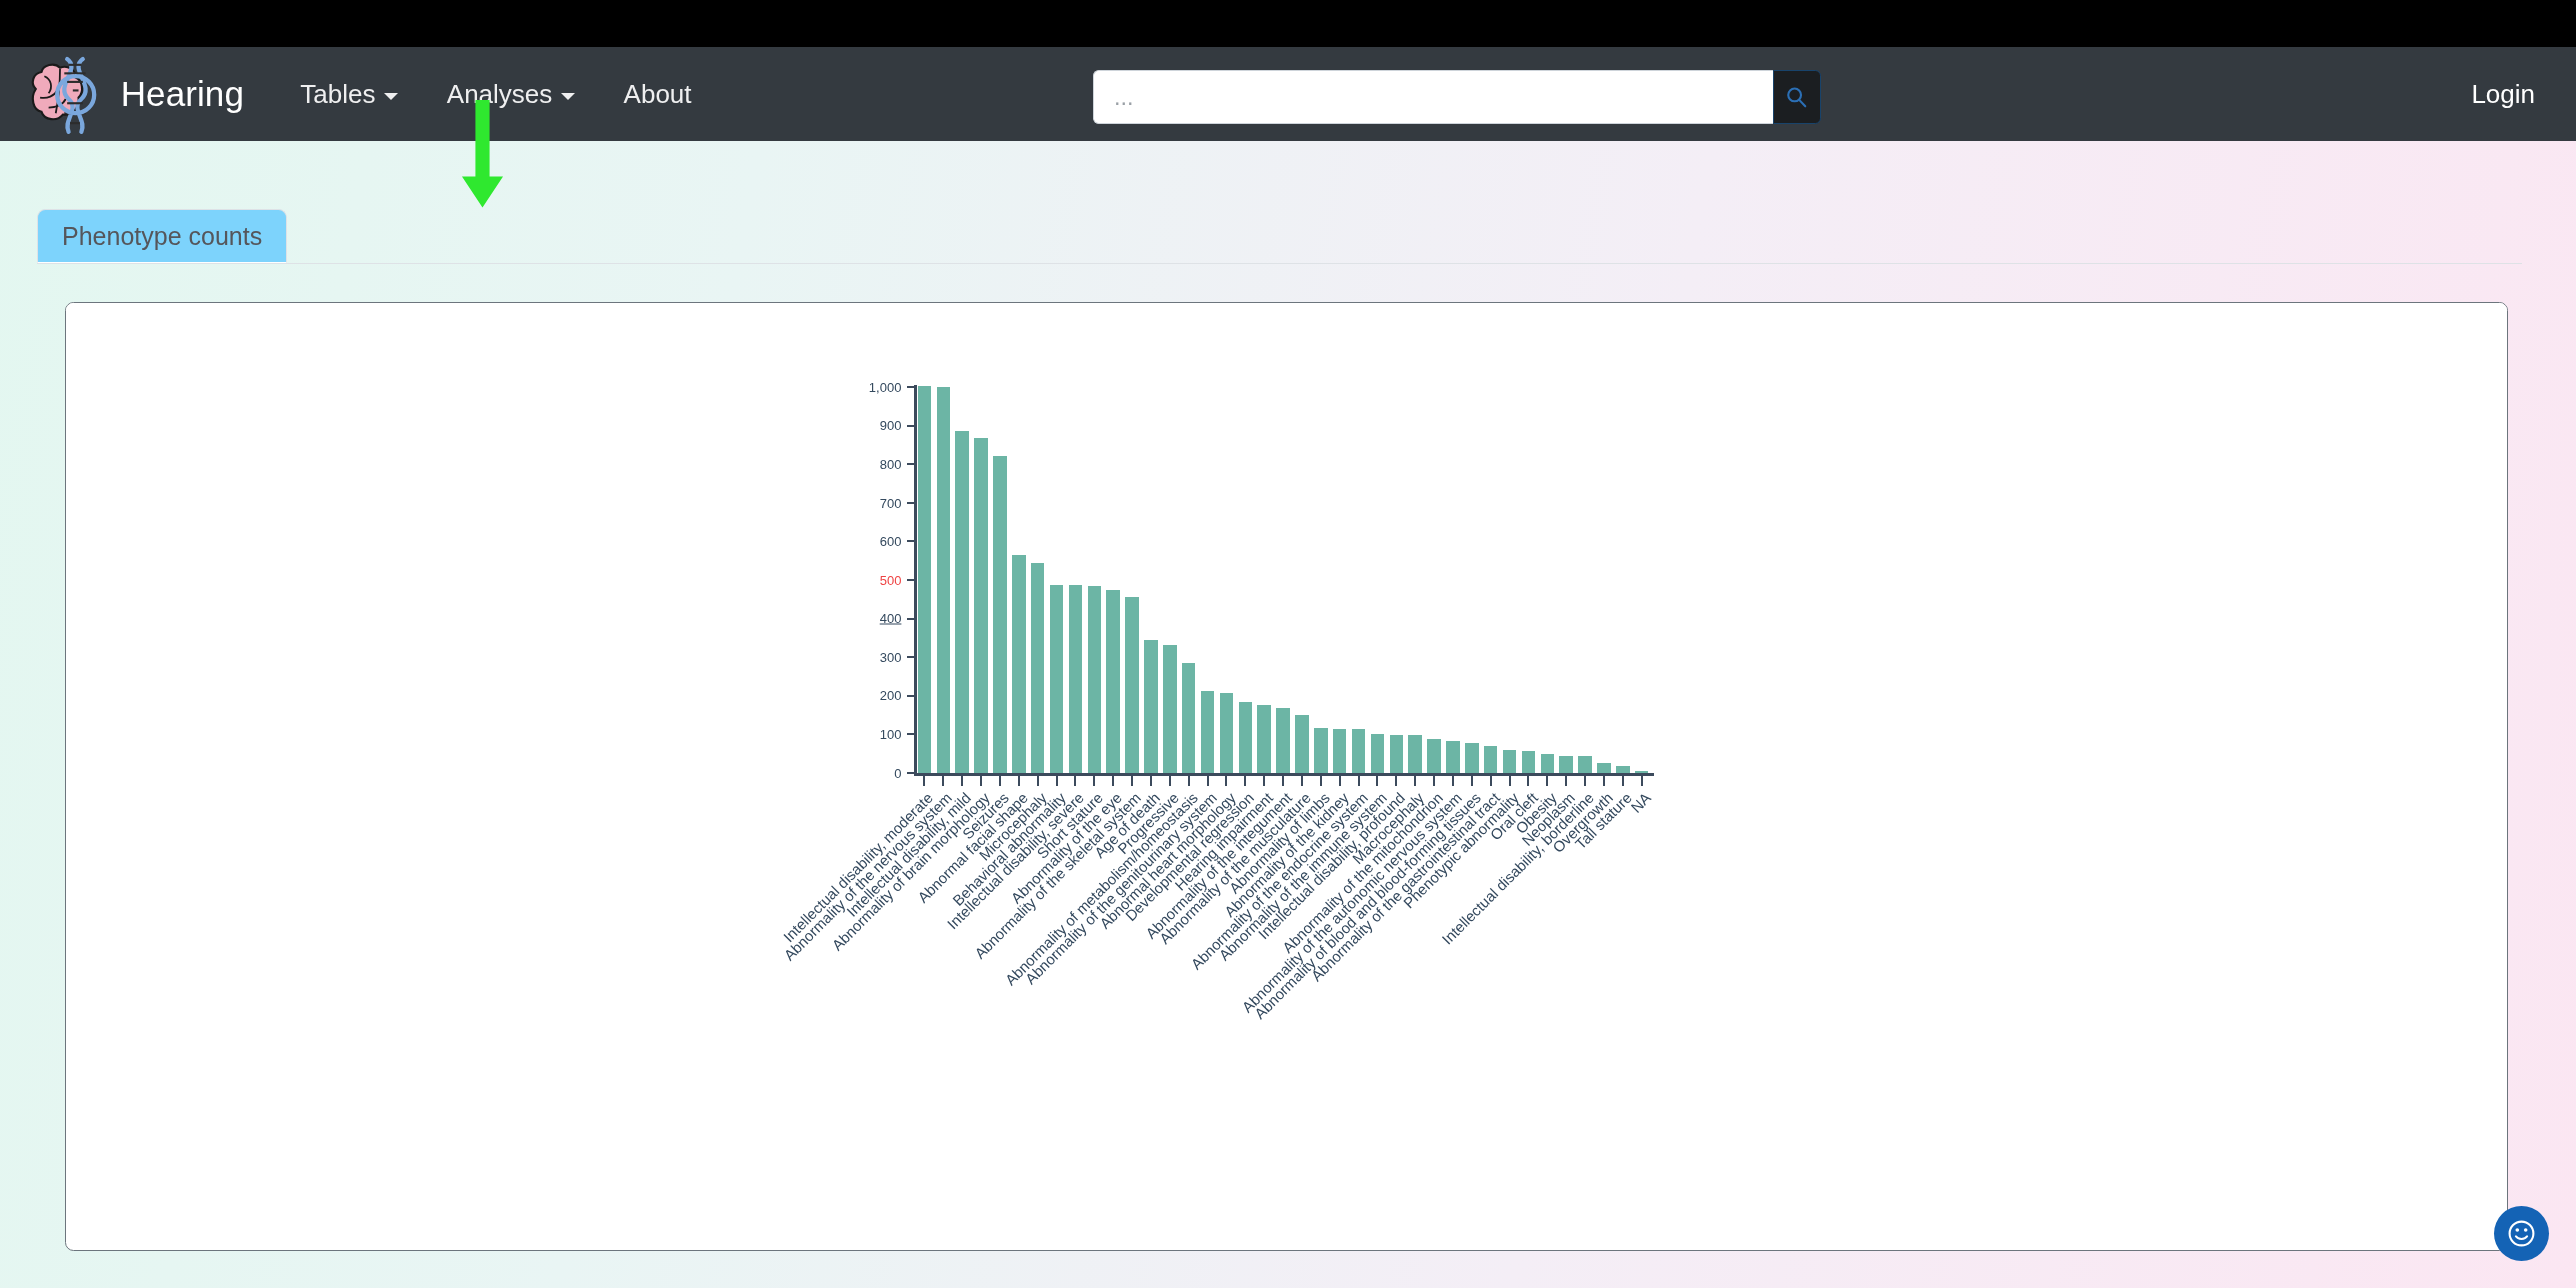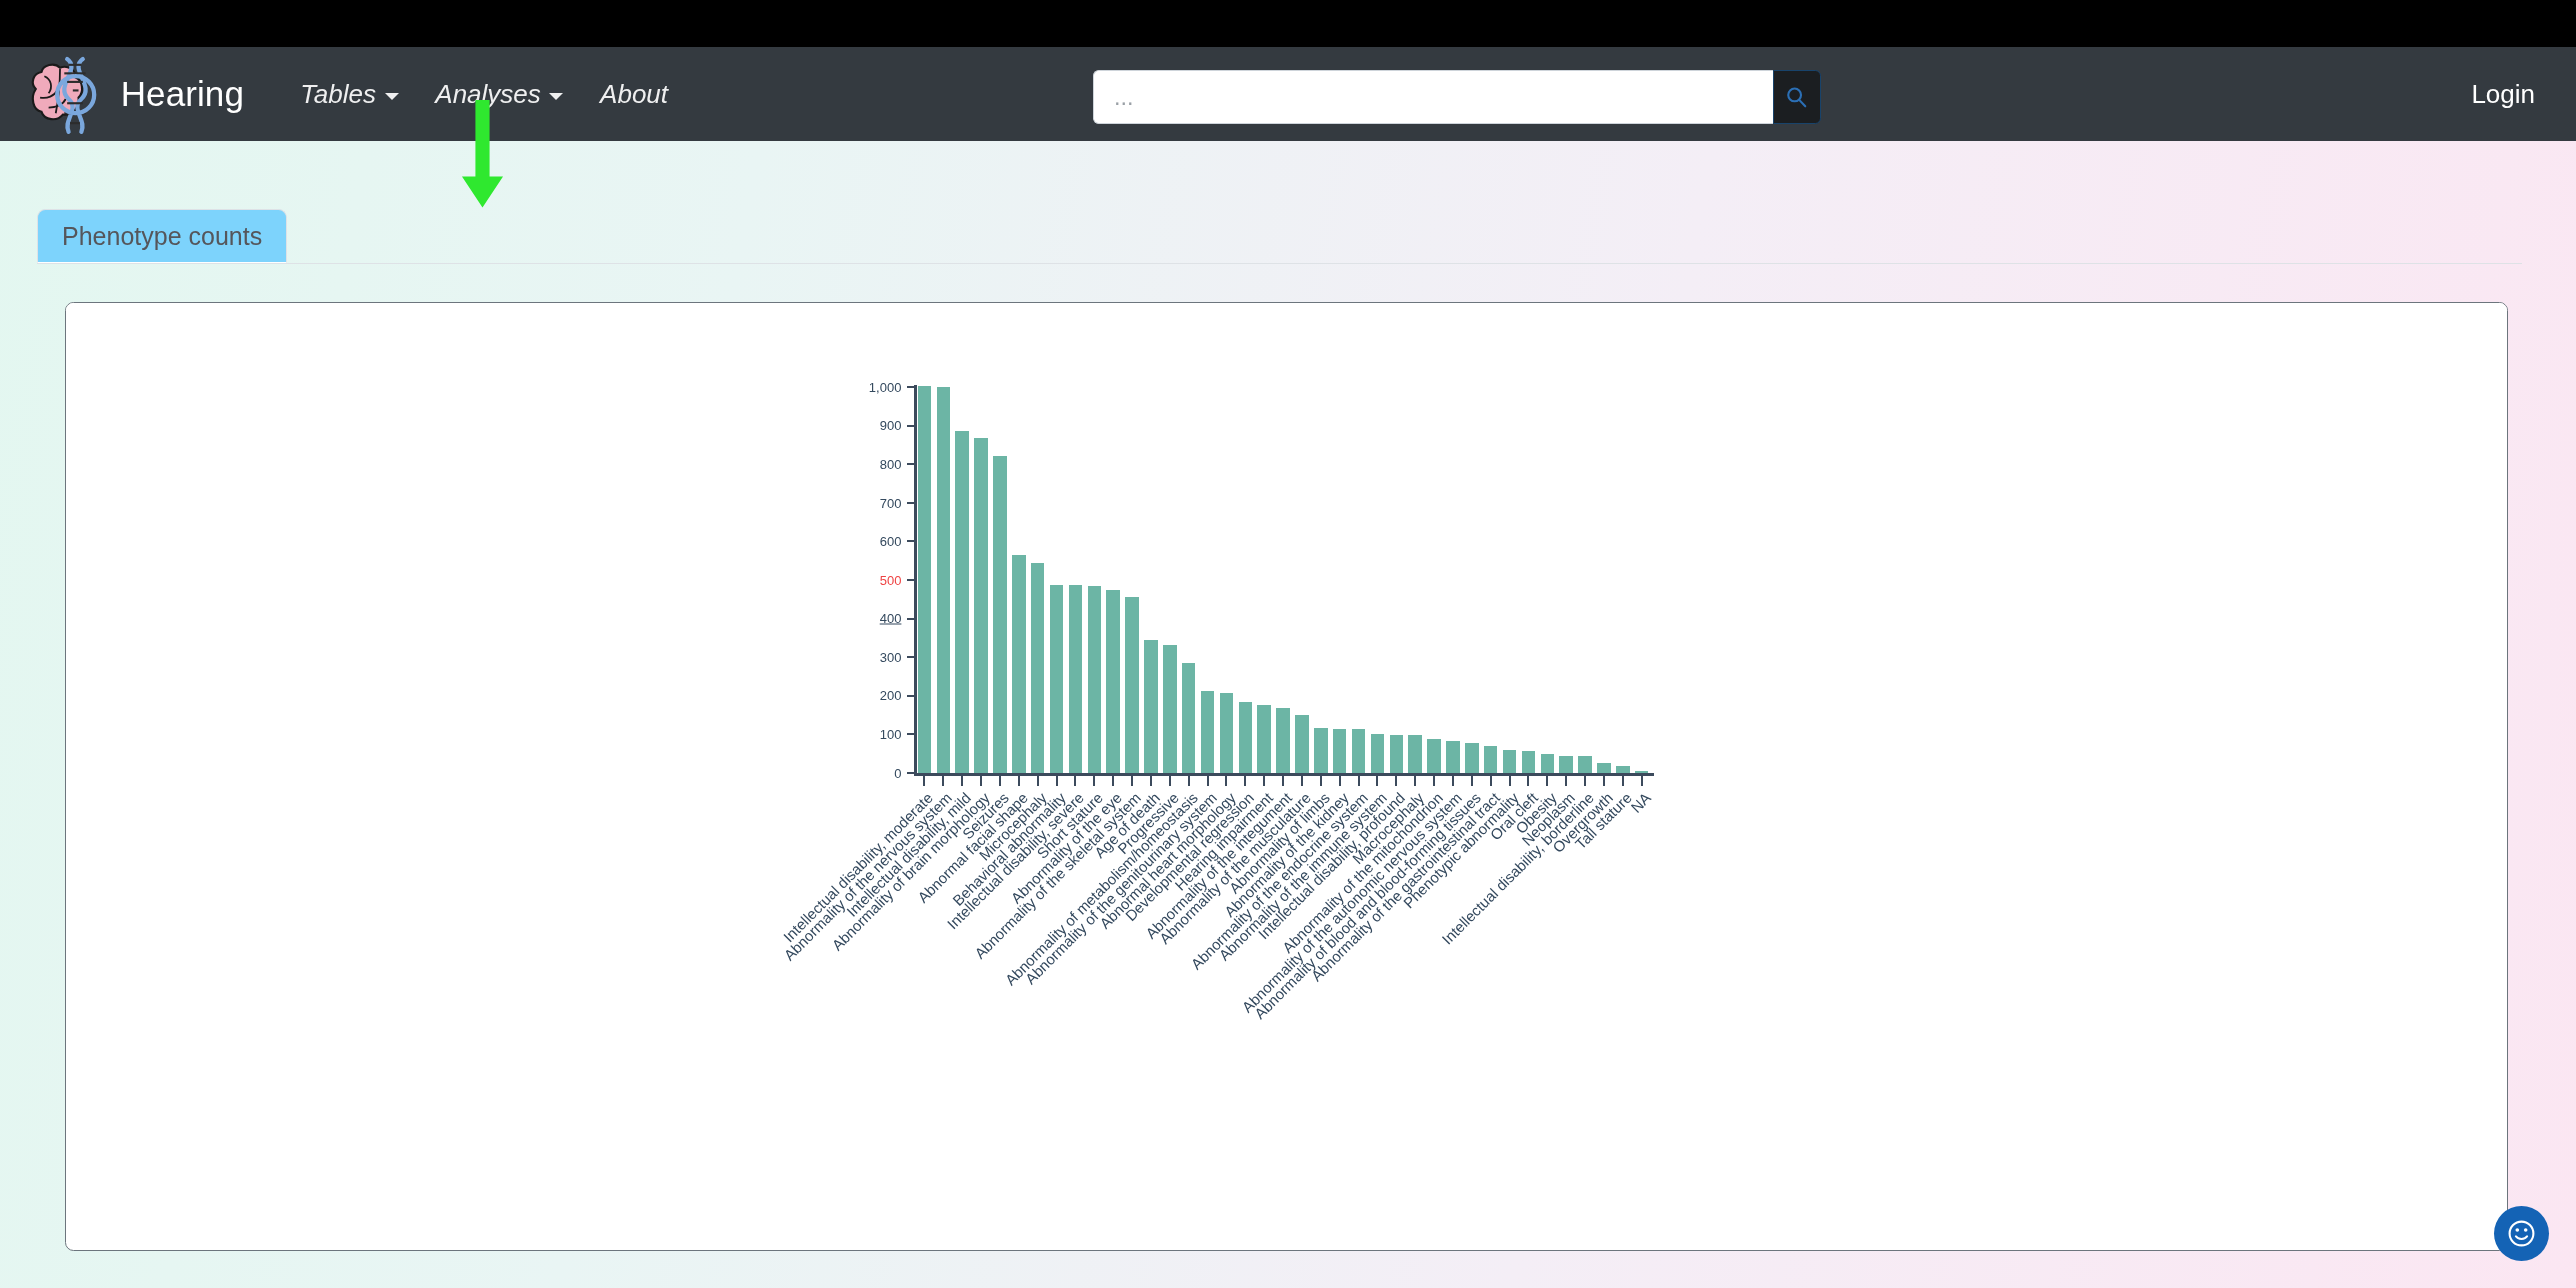--- a/index.html
+++ b/index.html
@@ -29,21 +29,21 @@
   }
   .brand-wrap {
     display: flex; align-items: center;
     margin-left: 22.7px;
   }
   .brand-logo { width: 84px; height: 84px; position: relative; flex: none; }
   .brand-name {
     color: #ffffff; font-size: 35px; font-weight: 400;
     margin-left: 14px; letter-spacing: 0.1px;
   }
-  .nav-links { display: flex; margin-left: 38px; gap: 0; font-style: italic; }
+  .nav-links { display: flex; margin-left: 38px; gap: 12px; }
   .nav-link {
     color: rgba(255,255,255,0.92);
     font-size: 26px; padding: 0 18.4px; white-space: nowrap;
     display: flex; align-items: center; gap: 8.5px; cursor: pointer;
   }
   .caret {
     width: 0; height: 0; display: inline-block;
     border-left: 7px solid transparent;
     border-right: 7px solid transparent;
     border-top: 7.8px solid rgba(255,255,255,0.92);

